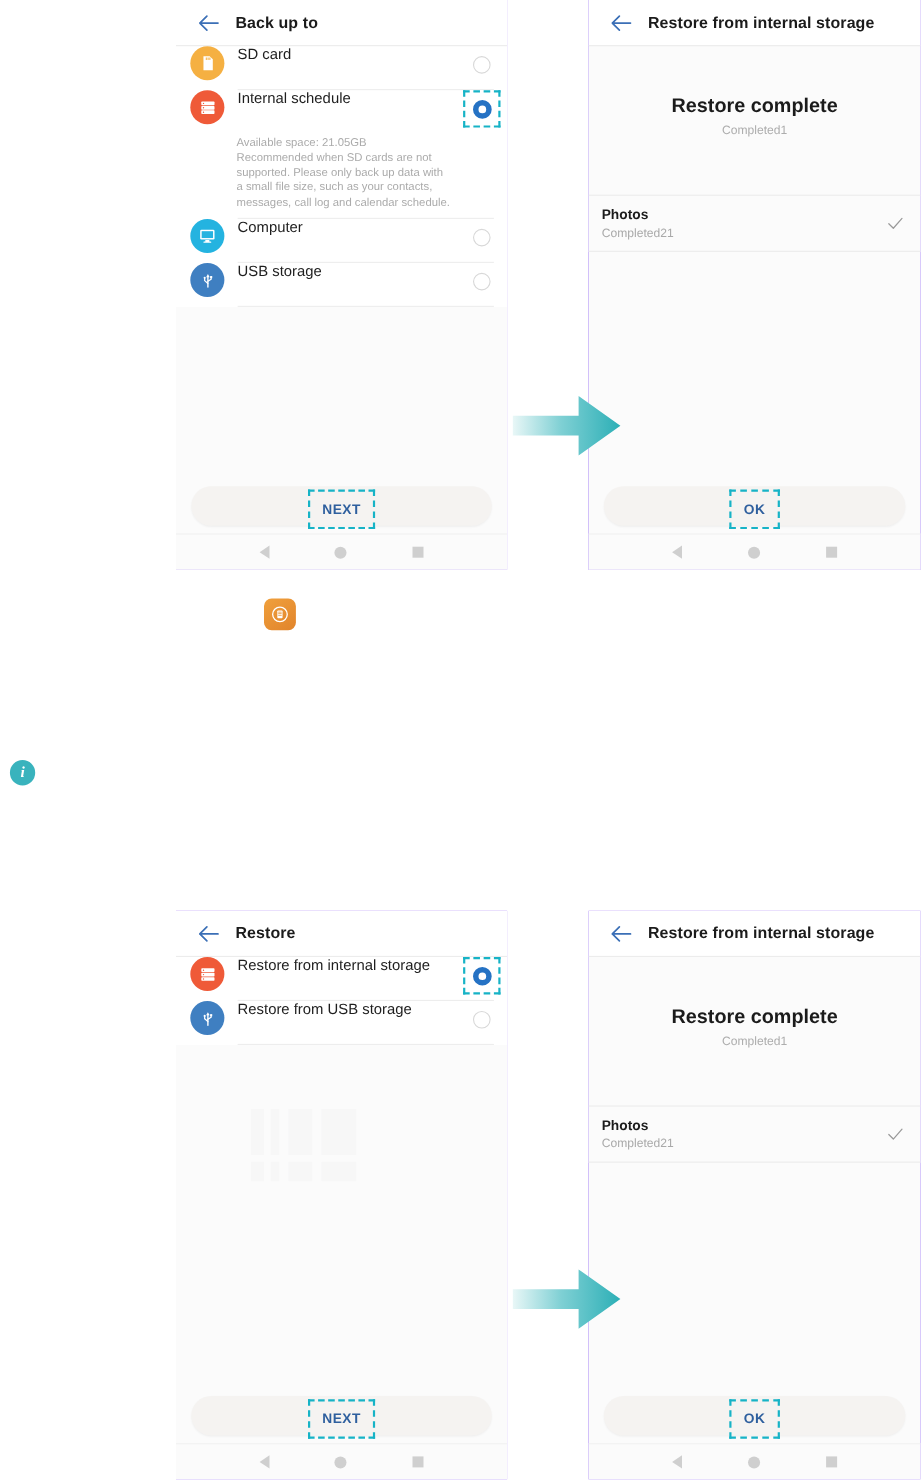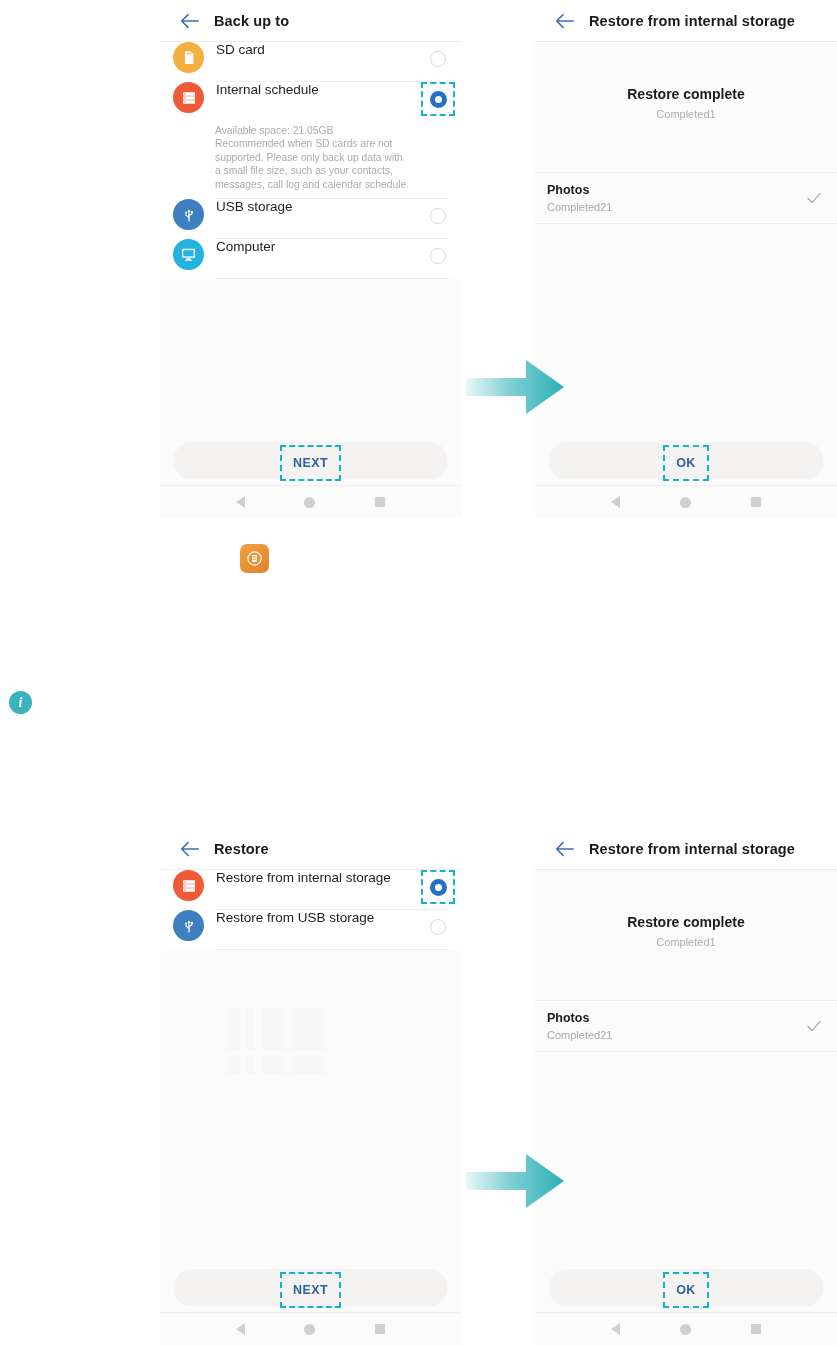--- a/index.html
+++ b/index.html
@@ -148,21 +148,21 @@
     right: 12px;
     bottom: 0;
     height: 1px;
     background: #ededed;
   }
 
   
   .complete-body { background: #fbfbfb; padding-top: 44px; }
   .complete-title {
     text-align: center;
-    font-size: 14px;
+    font-size: 18px;
     font-weight: bold;
     color: #1b1b1b;
   }
   .complete-sub {
     text-align: center;
     font-size: 11px;
     color: #adadad;
     margin-top: 6px;
   }
   .result-list { margin-top: 52px; background: transparent; }
@@ -346,47 +346,47 @@
     <div class="desc-block">
       <div class="desc-line">Available space: 21.05GB</div>
       <div class="desc-line">Recommended when SD cards are not</div>
       <div class="desc-line">supported. Please only back up data with</div>
       <div class="desc-line">a small file size, such as your contacts,</div>
       <div class="desc-line">messages, call log and calendar schedule.</div>
       <span class="divider"></span>
     </div>
 
     <div class="list-row">
+      <span class="row-icon" style="background:#24b3e0">
+        <svg width="17" height="17" viewBox="0 0 24 24">
+          <rect x="2.8" y="4" width="18.4" height="12.6" rx="1.6" fill="#ffffff"></rect>
+          <rect x="4.7" y="5.9" width="14.6" height="8.8" fill="#24b3e0"></rect>
+          <rect x="9.4" y="17.2" width="5.2" height="2.6" fill="#ffffff"></rect>
+          <rect x="7" y="19.2" width="10" height="1.5" rx="0.7" fill="#ffffff"></rect>
+        </svg>
+      </span>
+      <span class="row-label">Computer</span>
+      <span class="radio-wrap">
+        <span class="radio-off"></span>
+      </span>
+      <span class="divider"></span>
+    </div>
+
+    <div class="list-row">
       <span class="row-icon" style="background:#3f7fc1">
         <svg width="16" height="16" viewBox="0 0 24 24">
           <path d="M12 21 V7" stroke="#ffffff" stroke-width="1.9" fill="none" stroke-linecap="round"></path>
           <path d="M12 3.2 l2.4 4.2 h-4.8 z" fill="#ffffff"></path>
           <path d="M12 16 L7.6 12.2 V9.2" stroke="#ffffff" stroke-width="1.7" fill="none" stroke-linecap="round" stroke-linejoin="round"></path>
           <path d="M12 13 L16.4 10.2 V7.6" stroke="#ffffff" stroke-width="1.7" fill="none" stroke-linecap="round" stroke-linejoin="round"></path>
           <circle cx="7.6" cy="8.4" r="1.5" fill="#ffffff"></circle>
           <rect x="15" y="5.9" width="2.9" height="2.9" fill="#ffffff"></rect>
         </svg>
       </span>
       <span class="row-label">USB storage</span>
-      <span class="radio-wrap">
-        <span class="radio-off"></span>
-      </span>
-      <span class="divider"></span>
-    </div>
-
-    <div class="list-row">
-      <span class="row-icon" style="background:#24b3e0">
-        <svg width="17" height="17" viewBox="0 0 24 24">
-          <rect x="2.8" y="4" width="18.4" height="12.6" rx="1.6" fill="#ffffff"></rect>
-          <rect x="4.7" y="5.9" width="14.6" height="8.8" fill="#24b3e0"></rect>
-          <rect x="9.4" y="17.2" width="5.2" height="2.6" fill="#ffffff"></rect>
-          <rect x="7" y="19.2" width="10" height="1.5" rx="0.7" fill="#ffffff"></rect>
-        </svg>
-      </span>
-      <span class="row-label">Computer</span>
       <span class="radio-wrap">
         <span class="radio-off"></span>
       </span>
       <span class="divider"></span>
     </div>
   </div>
 
   <div class="action-area">
     <div class="pill-button"></div>
     <div class="pill-label-box">

